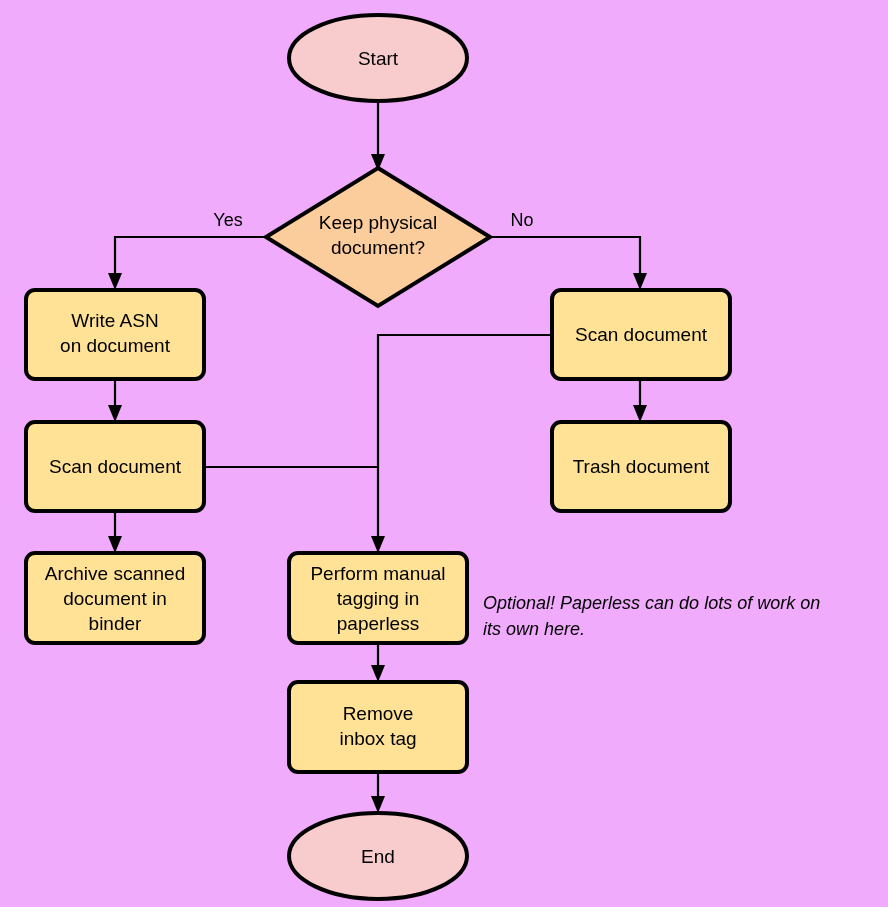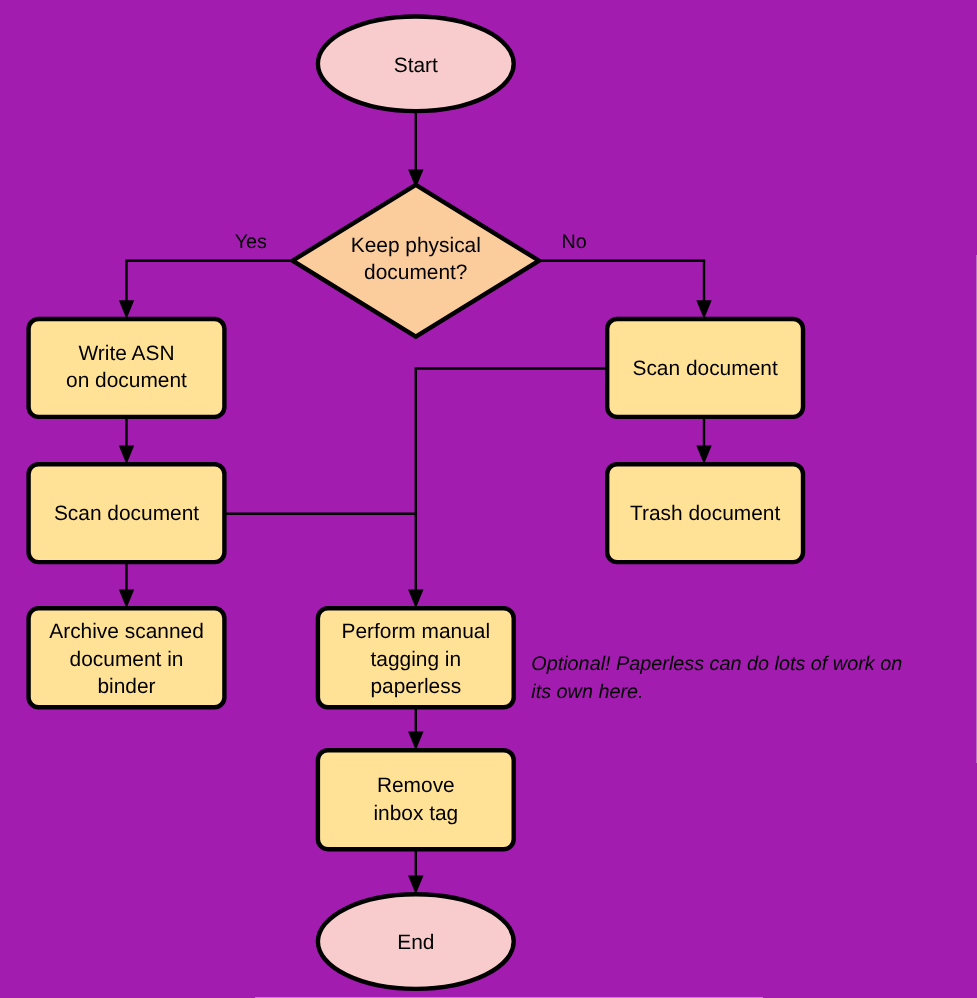--- a/index.html
+++ b/index.html
@@ -7,21 +7,21 @@
     padding: 0;
     background: #ffffff;
   }
   body {
     font-family: "Liberation Sans", sans-serif;
   }
   #flowchart-canvas {
     position: relative;
     width: 888px;
     height: 907px;
-    background: #a21caf;
+    background: #f0abfc;
     overflow: hidden;
   }
   #flow-svg {
     position: absolute;
     top: 0;
     left: 0;
     width: 888px;
     height: 907px;
   }
   .node-label {

